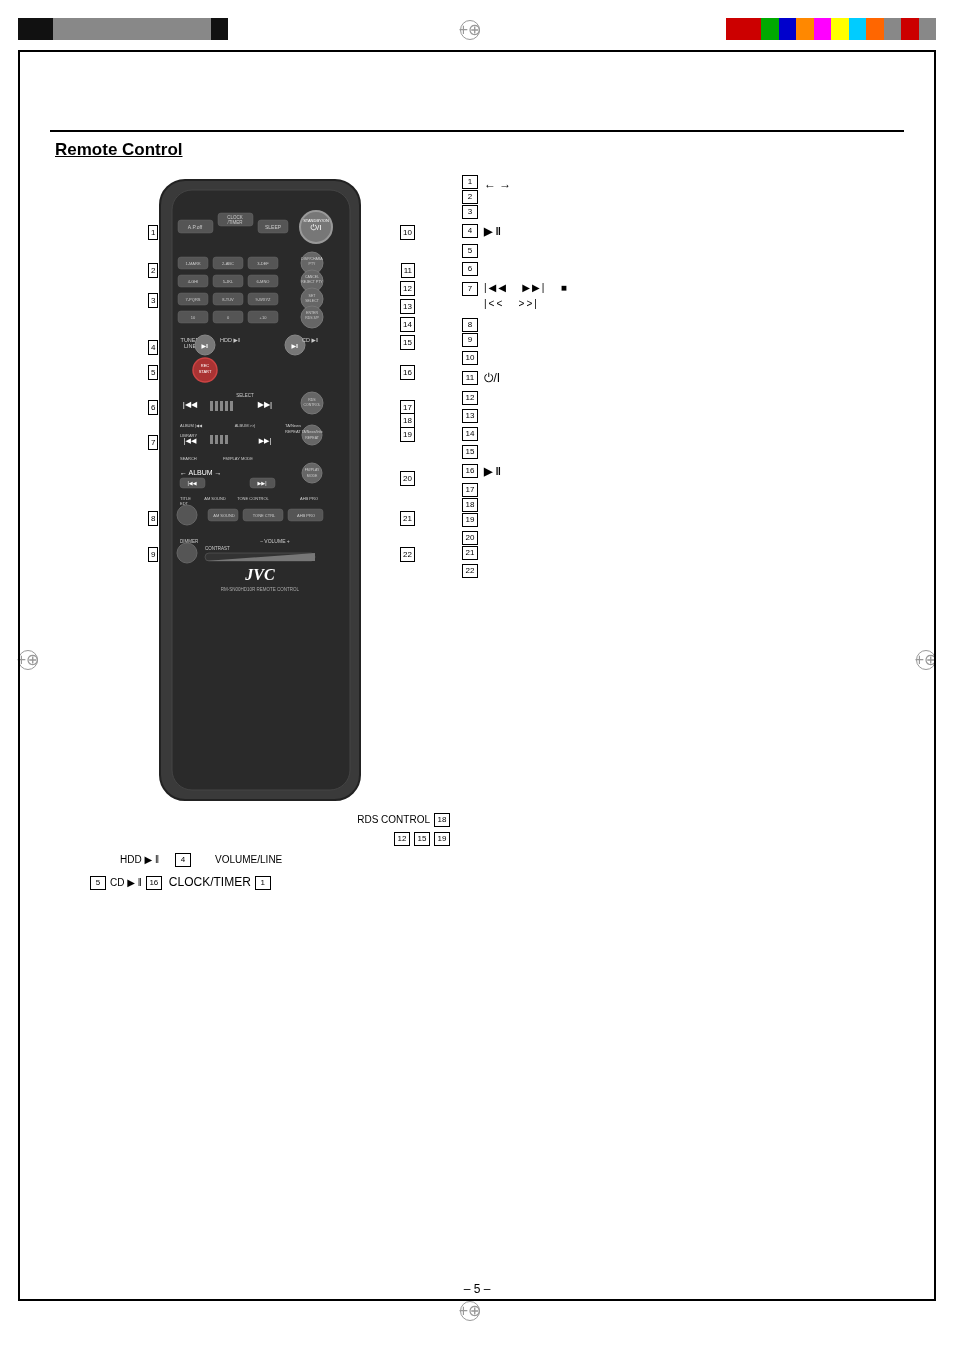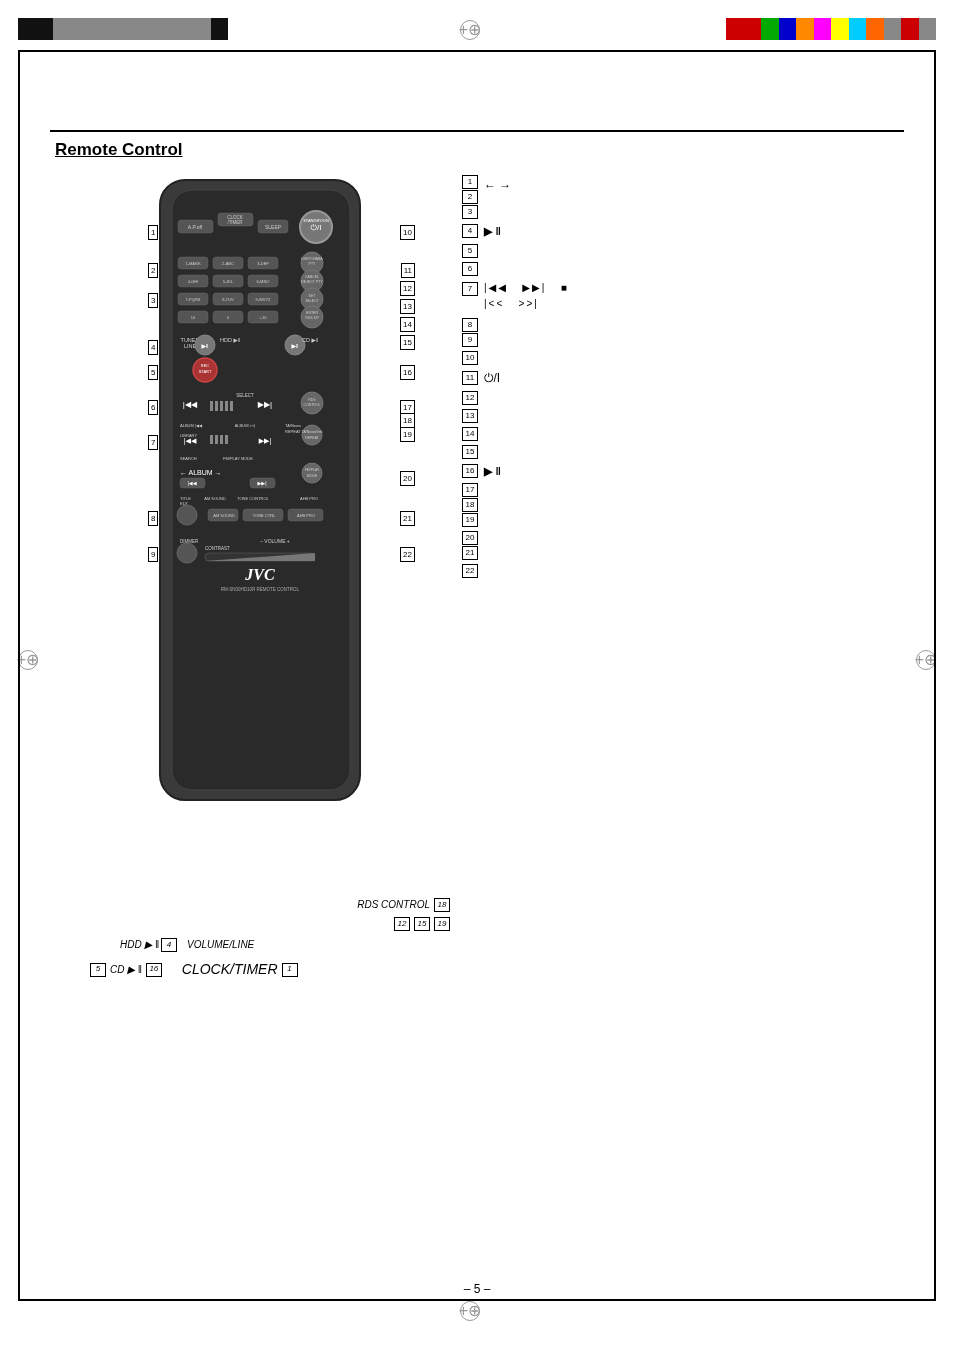--- a/index.html
+++ b/index.html
@@ -475,42 +475,42 @@
     <div style="font-size:9px;"></div>
   </div>
 
   <div style="display:flex;align-items:center;margin-bottom:4px;">
     <div style="border:1px solid #000;font-size:8px;min-width:16px;height:14px;display:flex;align-items:center;justify-content:center;background:#fff;margin-right:6px;">22</div>
     <div style="font-size:9px;"></div>
   </div>
 
 </div>
 
-<div style="position:absolute;top:896px;left:90px;width:380px;font-size:10px;line-height:1.8;font-style:italic;">
+<div style="position:absolute;top:811px;left:90px;width:380px;font-size:10px;line-height:1.8;">
 
   <div style="display:flex;align-items:center;gap:4px;margin-bottom:3px;justify-content:flex-end;padding-right:20px;">
     <span style="font-size:10px;">RDS CONTROL</span>
     <span style="border:1px solid #000;font-size:8px;min-width:16px;height:14px;display:inline-flex;align-items:center;justify-content:center;background:#fff;">18</span>
   </div>
 
   <div style="display:flex;align-items:center;gap:4px;margin-bottom:5px;justify-content:flex-end;padding-right:20px;">
     <span style="border:1px solid #000;font-size:8px;min-width:16px;height:14px;display:inline-flex;align-items:center;justify-content:center;background:#fff;">12</span>
     <span style="border:1px solid #000;font-size:8px;min-width:16px;height:14px;display:inline-flex;align-items:center;justify-content:center;background:#fff;">15</span>
     <span style="border:1px solid #000;font-size:8px;min-width:16px;height:14px;display:inline-flex;align-items:center;justify-content:center;background:#fff;">19</span>
   </div>
 
-  <div style="display:flex;align-items:center;gap:2px;margin-bottom:3px;padding-left:30px;">
+  <div style="display:flex;align-items:center;gap:16px;margin-bottom:3px;padding-left:30px;">
     <span style="font-size:10px;">HDD ▶ ‖</span>
     <span style="border:1px solid #000;font-size:8px;min-width:16px;height:14px;display:inline-flex;align-items:center;justify-content:center;background:#fff;">4</span>
     <span style="font-size:10px;margin-left:8px;">VOLUME/LINE</span>
   </div>
 
   <div style="display:flex;align-items:center;gap:4px;margin-bottom:3px;">
     <span style="border:1px solid #000;font-size:8px;min-width:16px;height:14px;display:inline-flex;align-items:center;justify-content:center;background:#fff;">5</span>
     <span style="font-size:10px;">CD ▶ ‖</span>
     <span style="border:1px solid #000;font-size:8px;min-width:16px;height:14px;display:inline-flex;align-items:center;justify-content:center;background:#fff;">16</span>
-    <span style="font-size:14px;margin-left:16px;">CLOCK/TIMER</span>
+    <span style="font-size:12px;margin-left:3px;">CLOCK/TIMER</span>
     <span style="border:1px solid #000;font-size:8px;min-width:16px;height:14px;display:inline-flex;align-items:center;justify-content:center;background:#fff;">1</span>
   </div>
 
 </div>
 
 <div class="page-number">– 5 –</div>
 
 </body></html>

